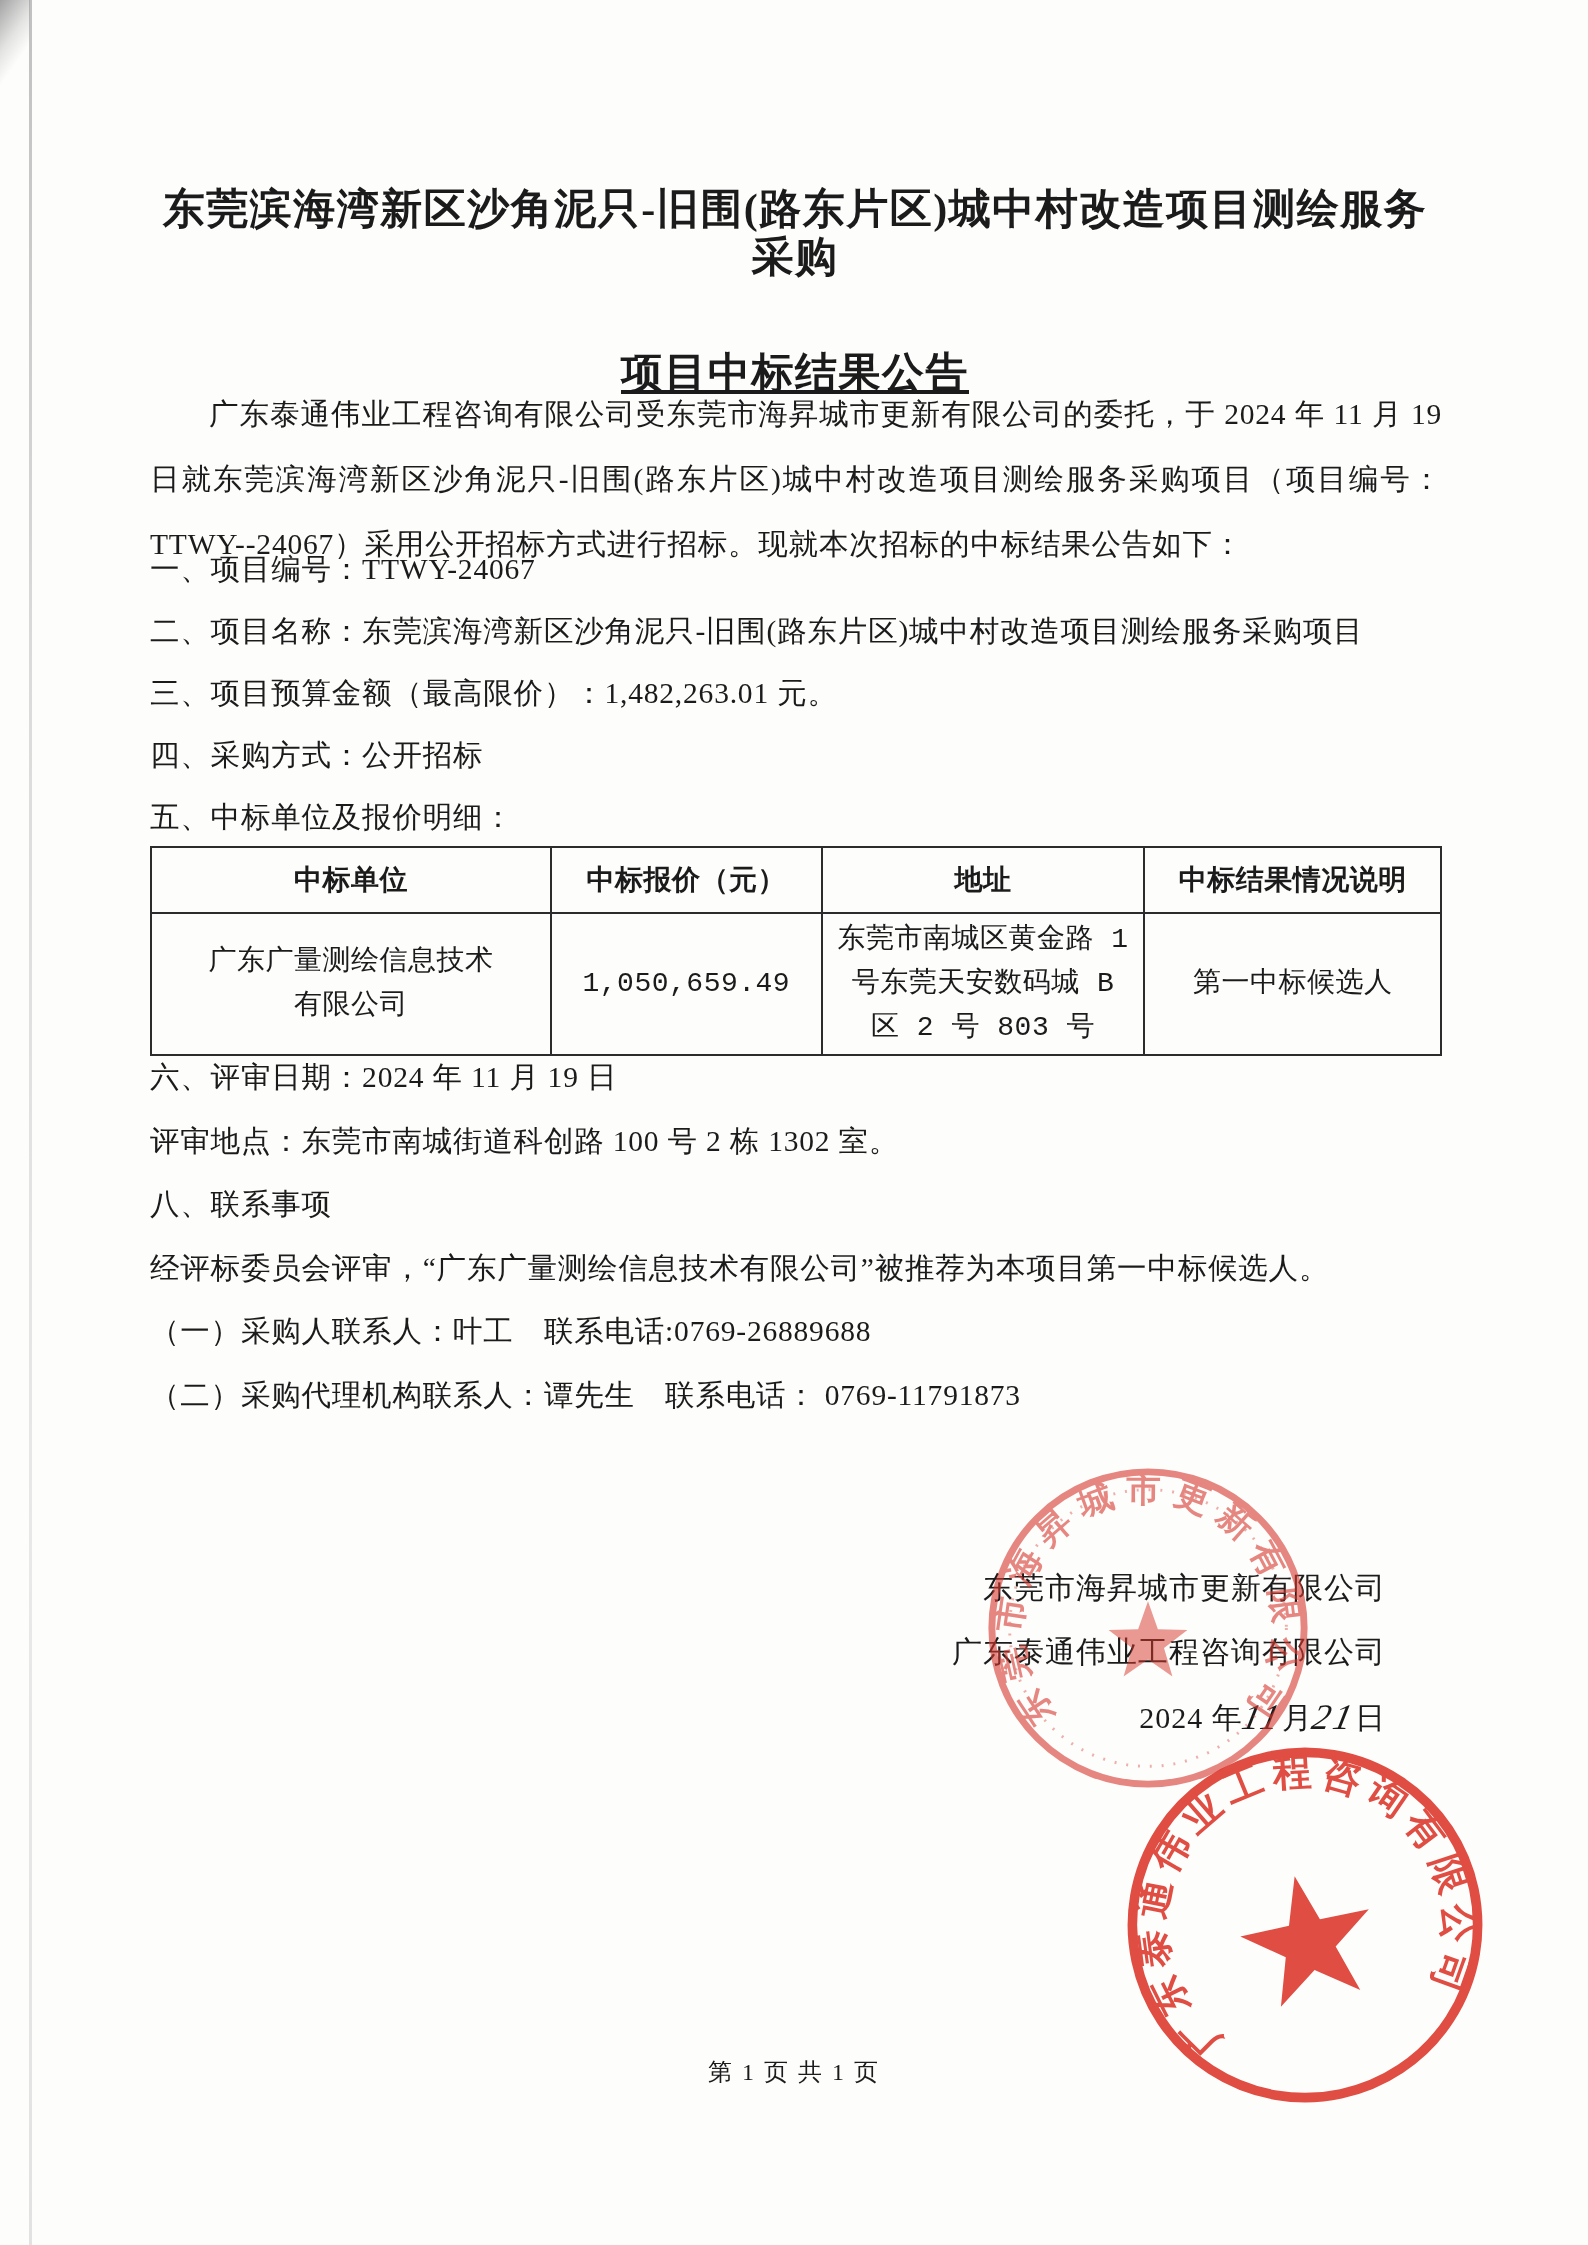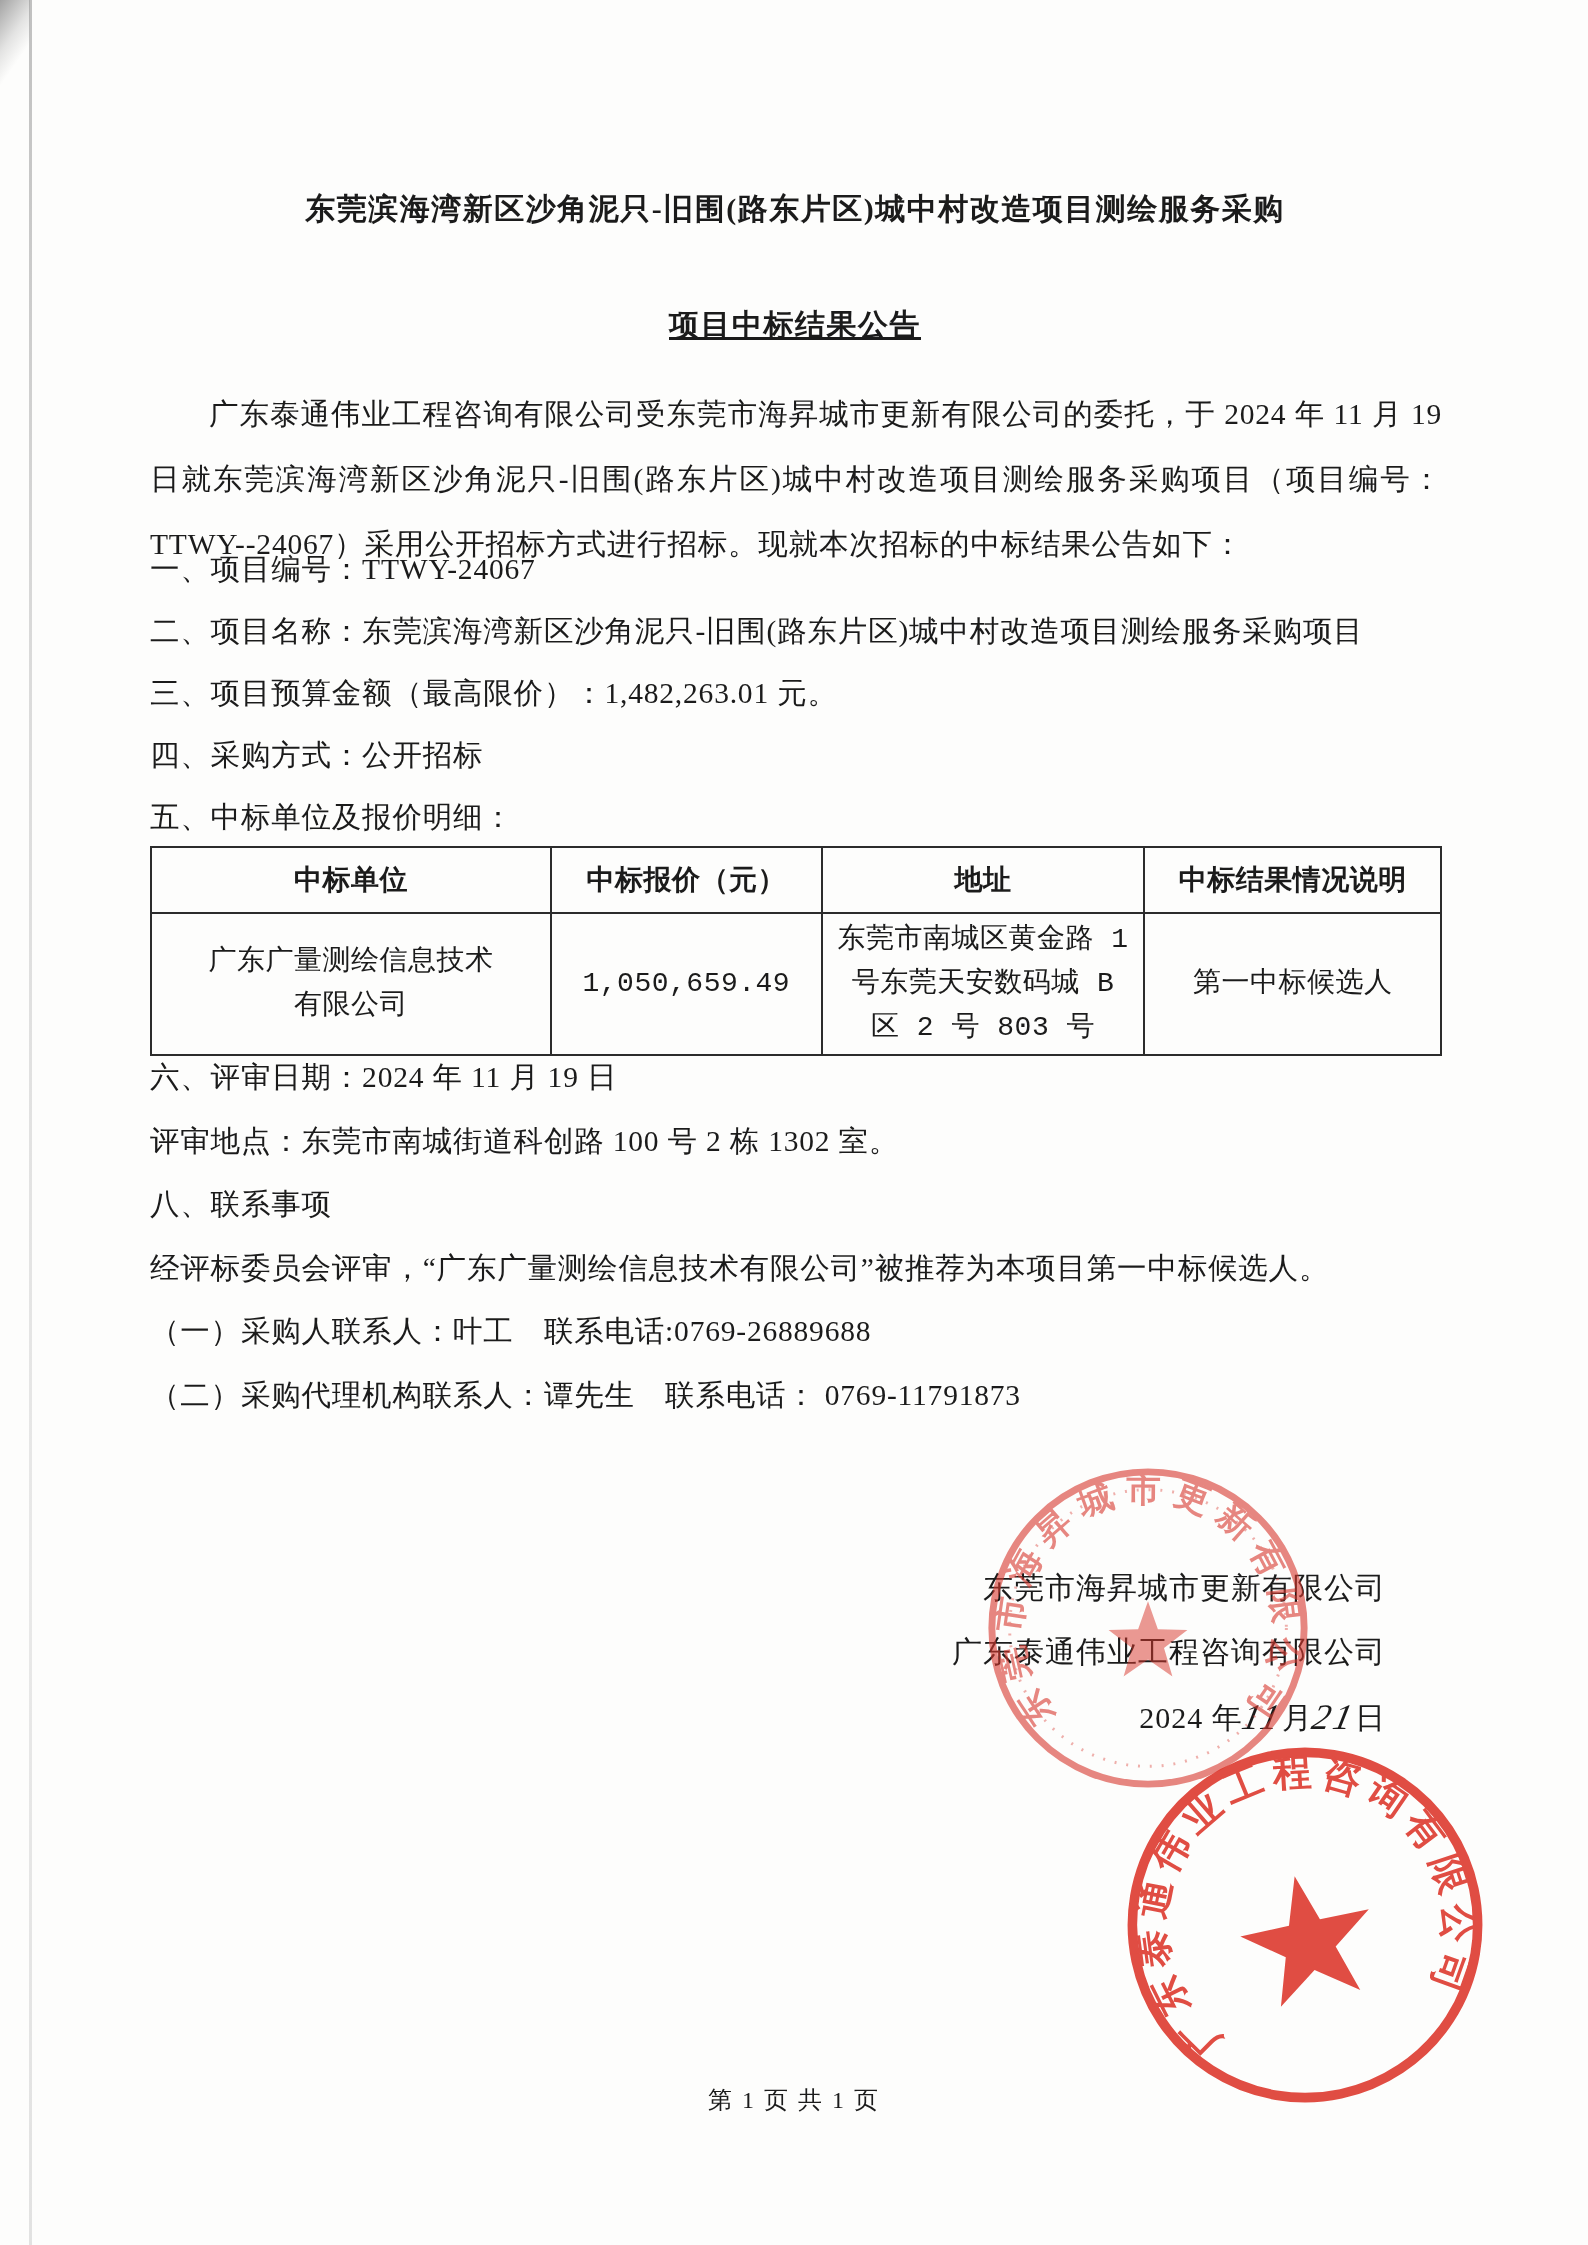--- a/index.html
+++ b/index.html
@@ -18,21 +18,21 @@
     opacity:.55;
   }
   .corner-mark {
     position:absolute; left:0; top:0; width:30px; height:90px;
     background:linear-gradient(125deg,#8d8d8d 0%,rgba(160,160,160,.35) 40%,transparent 65%);
     opacity:.8;
   }
   .doc-title {
     position:absolute; top:185px; left:150px; right:148px;
     text-align:center; font-weight:bold;
-    font-size:30px; letter-spacing:1.5px; line-height:48px;
+    font-size:42px; letter-spacing:1.5px; line-height:48px;
   }
   .doc-title .line2 { margin-top:68px;text-decoration:underline; }
   .intro {
     position:absolute; top:352px; left:150px; right:146px;
     font-size:29.5px; line-height:65px; letter-spacing:.8px;
     text-indent:2em; text-align:justify;
   }
   .list-pre {
     position:absolute; top:538px; left:150px; right:146px;
     font-size:29.5px; line-height:62px; letter-spacing:.8px;
@@ -62,21 +62,21 @@
     text-align:right; font-size:30px; letter-spacing:1px; line-height:64px;
     z-index:2;
   }
   .hand {
     display:inline-block;
     font-style:italic; font-size:36px; letter-spacing:3px;
     transform:skewX(-12deg) translateY(1px);
   }
   .page-footer {
     position:absolute; top:2056px; left:0; width:100%;
-    text-align:center; font-size:24px; letter-spacing:2px;margin-top:28px;
+    text-align:center; font-size:24px; letter-spacing:2px;
   }
   .seal { position:absolute; z-index:3; pointer-events:none; }
   .seal1 { left:980px; top:1460px; width:336px; height:336px; opacity:.6; }
   .seal2 { left:1118px; top:1738px; width:374px; height:374px; opacity:.88; transform:rotate(-12deg); }
 </style>
 </head>
 <body>
 
 <div class="page">
 

